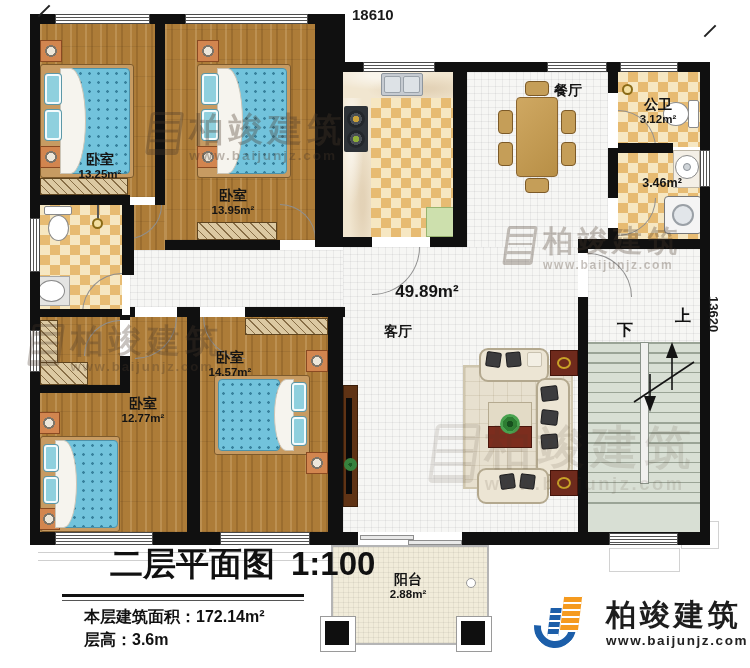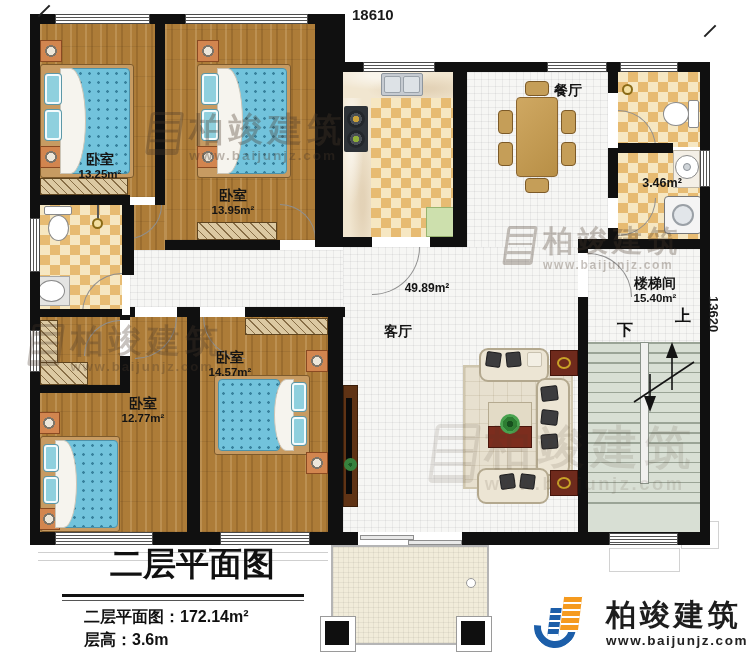--- a/index.html
+++ b/index.html
@@ -288,40 +288,44 @@
     <div class="rname">卧室</div>
     <div class="rarea">13.25m²</div>
   </div>
   <div class="rlabel" style="left:188px;top:188px;width:90px;">
     <div class="rname">卧室</div>
     <div class="rarea">13.95m²</div>
   </div>
   <div class="rlabel" style="left:528px;top:83px;width:80px;">
     <div class="rname">餐厅</div>
   </div>
+  <div class="rlabel" style="left:618px;top:97px;width:80px;">
+    <div class="rname">公卫</div>
+    <div class="rarea">3.12m²</div>
+  </div>
   <div class="rlabel" style="left:622px;top:176px;width:80px;">
     <div class="rarea" style="font-size:12.5px;">3.46m²</div>
   </div>
-  <div class="rlabel" style="left:612px;top:276px;width:86px;">
-    <div class="rname">楼梯间</div>
-    <div class="rarea">15.40m²</div>
-  </div>
   <div class="rlabel" style="left:384px;top:282px;width:86px;">
-    <div class="rarea" style="font-size:12px;">49.89m²</div>
+    <div class="rarea" style="font-size:17px;">49.89m²</div>
   </div>
   <div class="rlabel" style="left:358px;top:324px;width:80px;">
     <div class="rname">客厅</div>
   </div>
   <div class="rlabel" style="left:98px;top:396px;width:90px;">
     <div class="rname">卧室</div>
     <div class="rarea">12.77m²</div>
   </div>
   <div class="rlabel" style="left:185px;top:350px;width:90px;">
     <div class="rname">卧室</div>
     <div class="rarea">14.57m²</div>
+  </div>
+  <div class="rlabel" style="left:363px;top:572px;width:90px;">
+    <div class="rname">阳台</div>
+    <div class="rarea">2.88m²</div>
   </div>
   <div class="stair-updown" style="left:668px;top:306px;width:30px;text-align:center;">上</div>
   <div class="stair-updown" style="left:610px;top:320px;width:30px;text-align:center;">下</div>
 
   <div class="dim" style="left:352px;top:6px;font-size:15px;">18610</div>
   <div class="dim" style="left:706px;top:296px;font-size:13px;writing-mode:vertical-rl;">13620</div>
   <div class="slash" style="left:36px;top:10px;"></div>
   <div class="slash" style="left:702px;top:30px;"></div>
 
   <div class="wm" style="left:148px;top:112px;font-size:34px;opacity:.34;">
@@ -348,25 +352,26 @@
   <div class="wm" style="left:432px;top:424px;font-size:46px;opacity:.12;">
     <div class="wm-logo"></div>
     <div>
       <div class="wm-name">柏竣建筑</div>
       <div class="wm-url">www.baijunjz.com</div>
     </div>
   </div>
 
   <div class="title-row" style="left:62px;top:542px;margin-left:48px;">
     <span>二层平面图</span>
+    <span>1:100</span>
   </div>
   <div class="abs" style="left:62px;top:594px;width:242px;height:3px;background:#111;z-index:70;"></div>
   <div class="abs" style="left:62px;top:600px;width:242px;height:1px;background:#555;z-index:70;"></div>
   <div class="info-line" style="left:84px;top:607px;">
-    <span>二层平面图：</span><span>172.14m²</span>
+    <span>本层建筑面积：</span><span>172.14m²</span>
   </div>
   <div class="info-line" style="left:84px;top:630px;">
     <span>层高：</span><span>3.6m</span>
   </div>
 
   <div class="brand" style="left:534px;top:592px;">
     <div class="brand-icon">
       <div class="brand-arc"></div>
       <div class="brand-b2"></div>
       <div class="brand-b1"></div>

